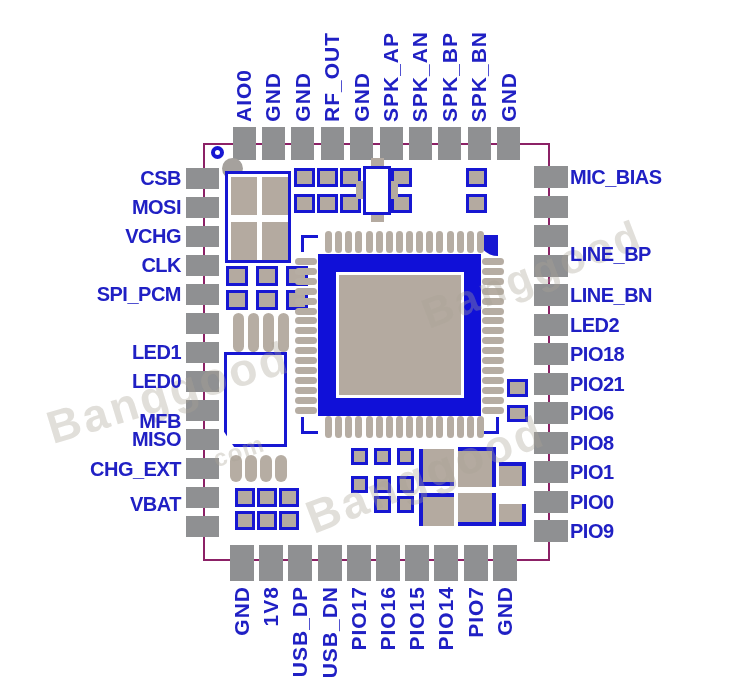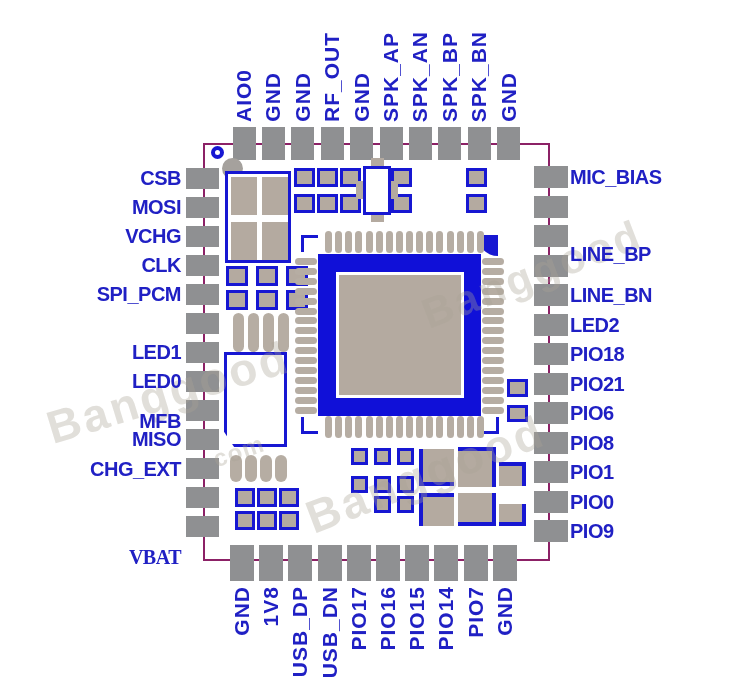--- a/index.html
+++ b/index.html
@@ -268,21 +268,21 @@
       <div class="lbl side" style="right: 567px; top: 207.05px;">MOSI</div>
       <div class="lbl side" style="right: 567px; top: 236.1px;">VCHG</div>
       <div class="lbl side" style="right: 567px; top: 265.15px;">CLK</div>
       <div class="lbl side" style="right: 567px; top: 294.2px;">SPI_PCM</div>
       <div class="lbl side ol-partial" style="right: 567px; top: 323.25px;">RST</div>
       <div class="lbl side" style="right: 567px; top: 352.3px;">LED1</div>
       <div class="lbl side" style="right: 567px; top: 381.35px;">LED0</div>
       <div class="lbl side" style="right: 567px; top: 421px;">MFB</div>
       <div class="lbl side" style="right: 567px; top: 439.45px;">MISO</div>
       <div class="lbl side" style="right: 567px; top: 468.5px;">CHG_EXT</div>
-      <div class="lbl side" style="right: 567px; top: 557px; font-family: Liberation Serif, serif;">VBAT</div>
+      <div class="lbl side" style="right: 567px; top: 504px;">VBAT</div>
       <div class="lbl side" style="left: 570px; top: 177px;">MIC_BIAS</div>
       <div class="lbl side" style="left: 570px; top: 254px;">LINE_BP</div>
       <div class="lbl side" style="left: 570px; top: 295px;">LINE_BN</div>
       <div class="lbl side" style="left: 570px; top: 324.5px;">LED2</div>
       <div class="lbl side" style="left: 570px; top: 354px;">PIO18</div>
       <div class="lbl side" style="left: 570px; top: 383.5px;">PIO21</div>
       <div class="lbl side" style="left: 570px; top: 413px;">PIO6</div>
       <div class="lbl side" style="left: 570px; top: 442.5px;">PIO8</div>
       <div class="lbl side" style="left: 570px; top: 472px;">PIO1</div>
       <div class="lbl side" style="left: 570px; top: 501.5px;">PIO0</div>

